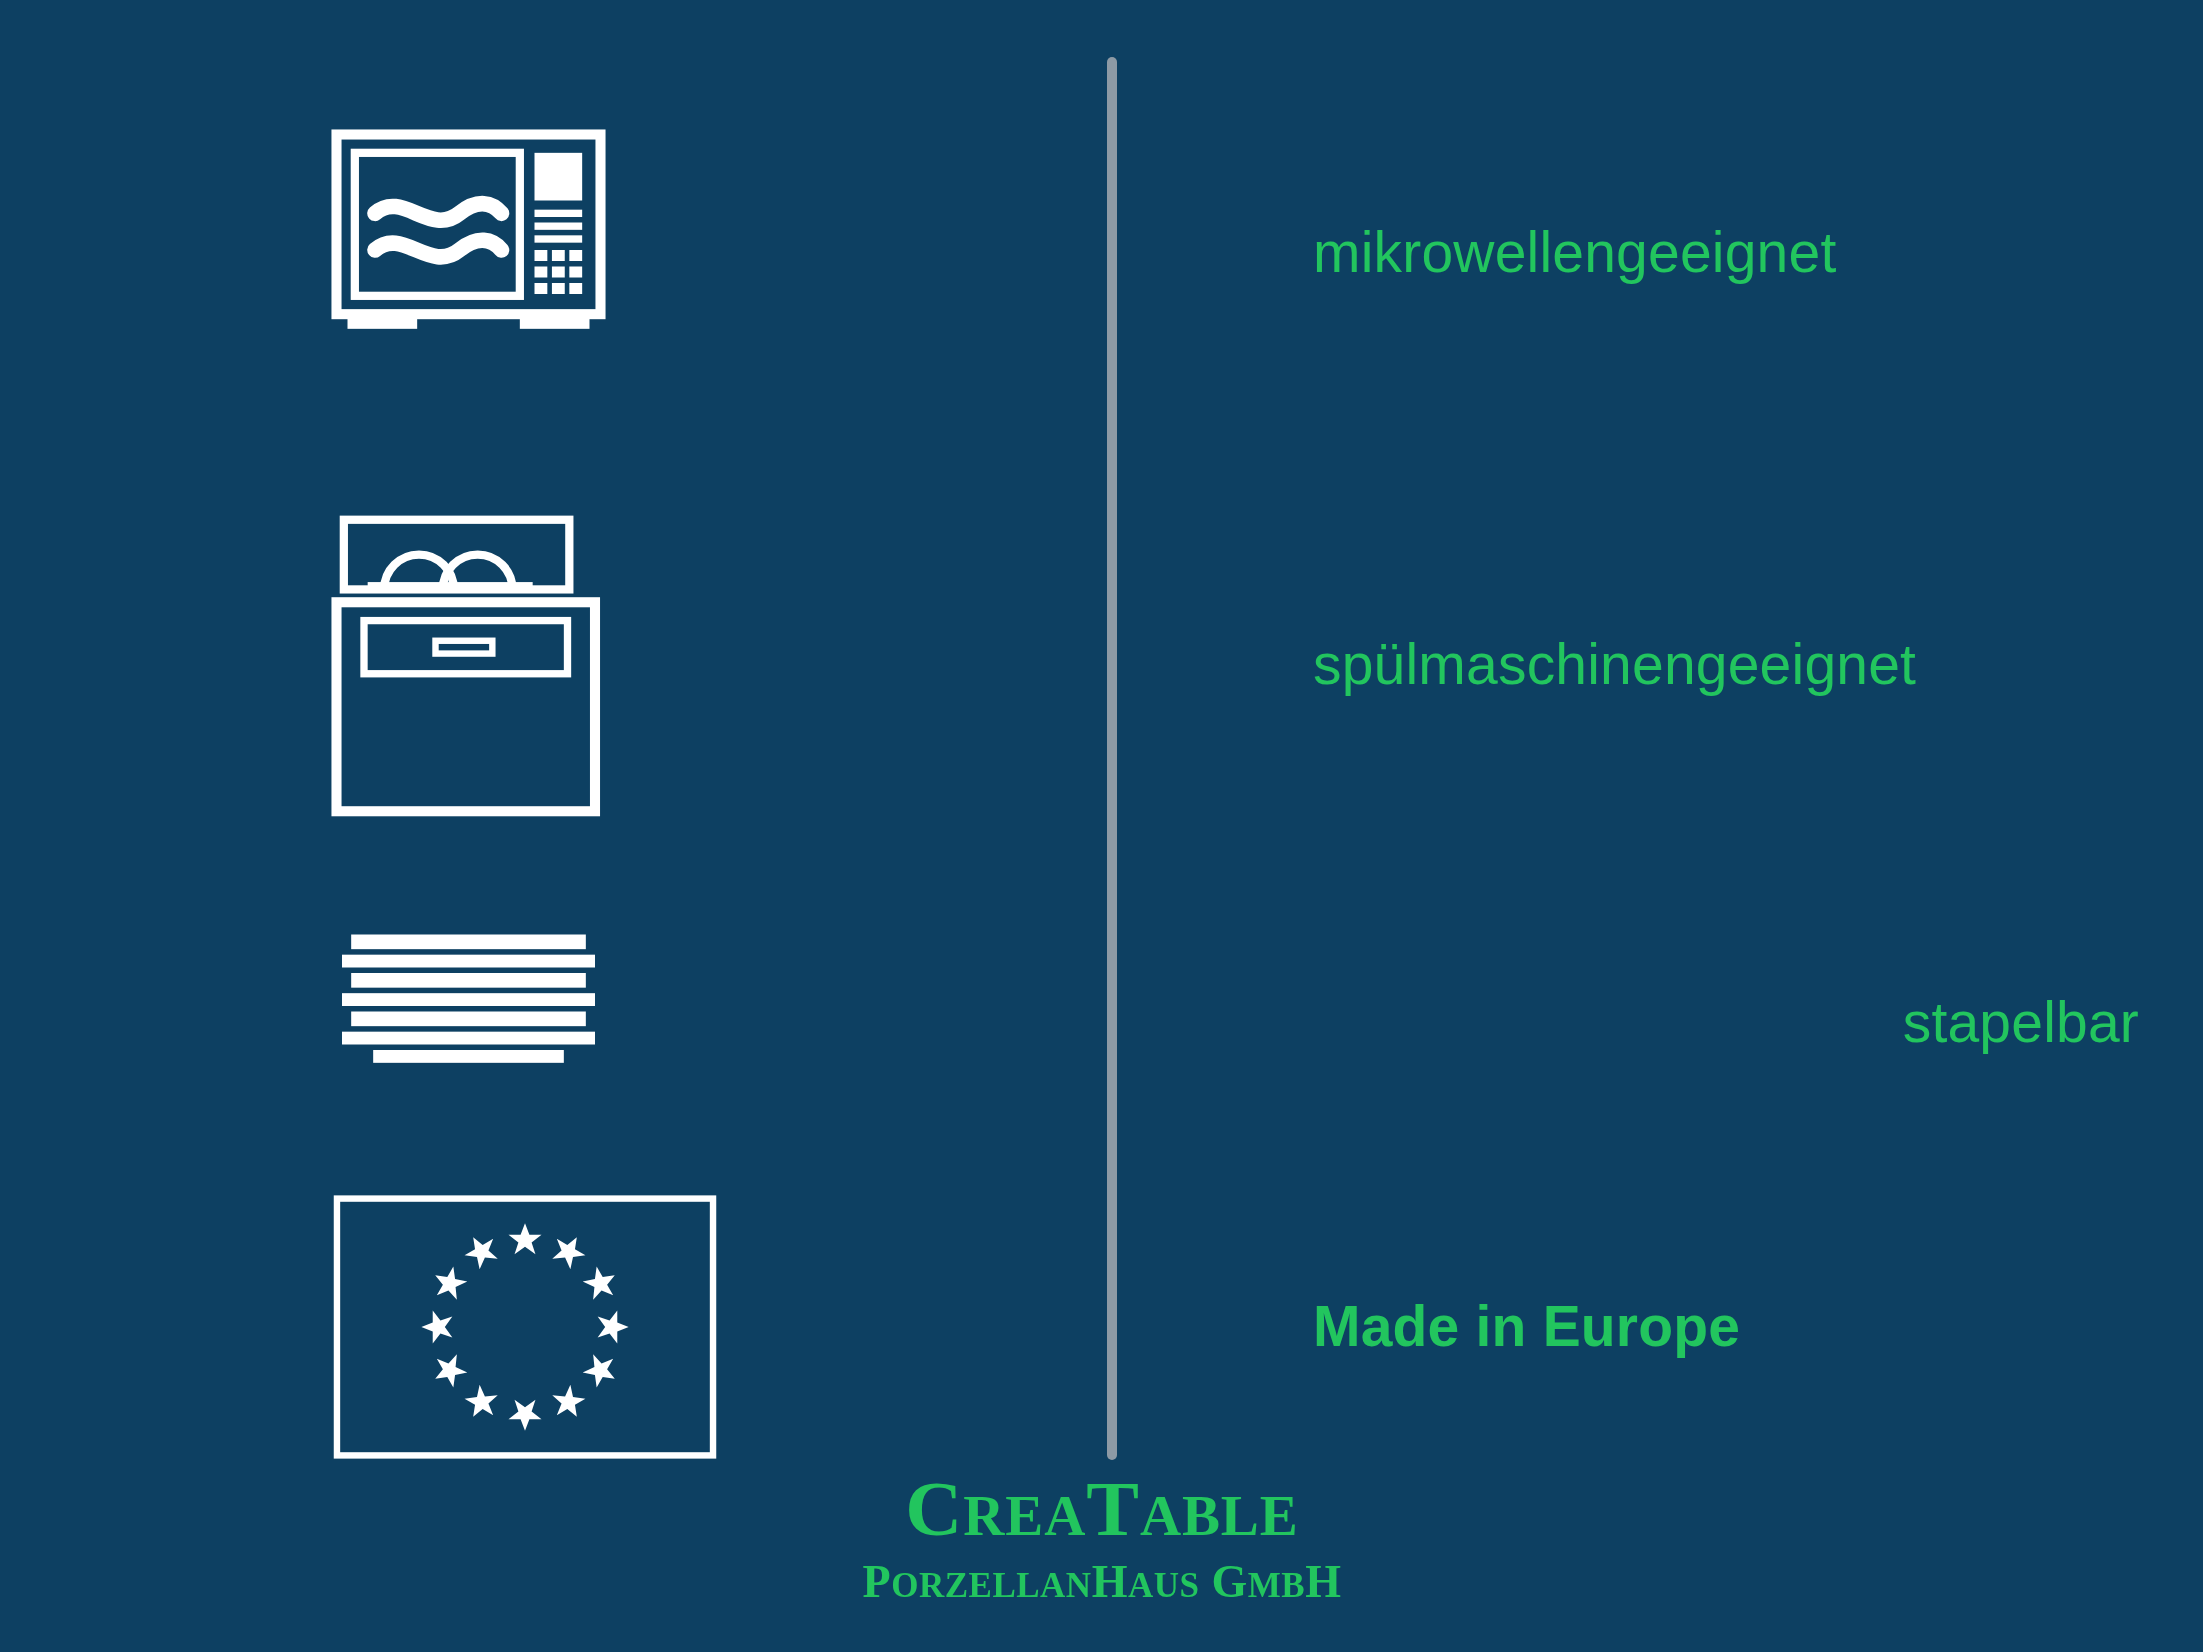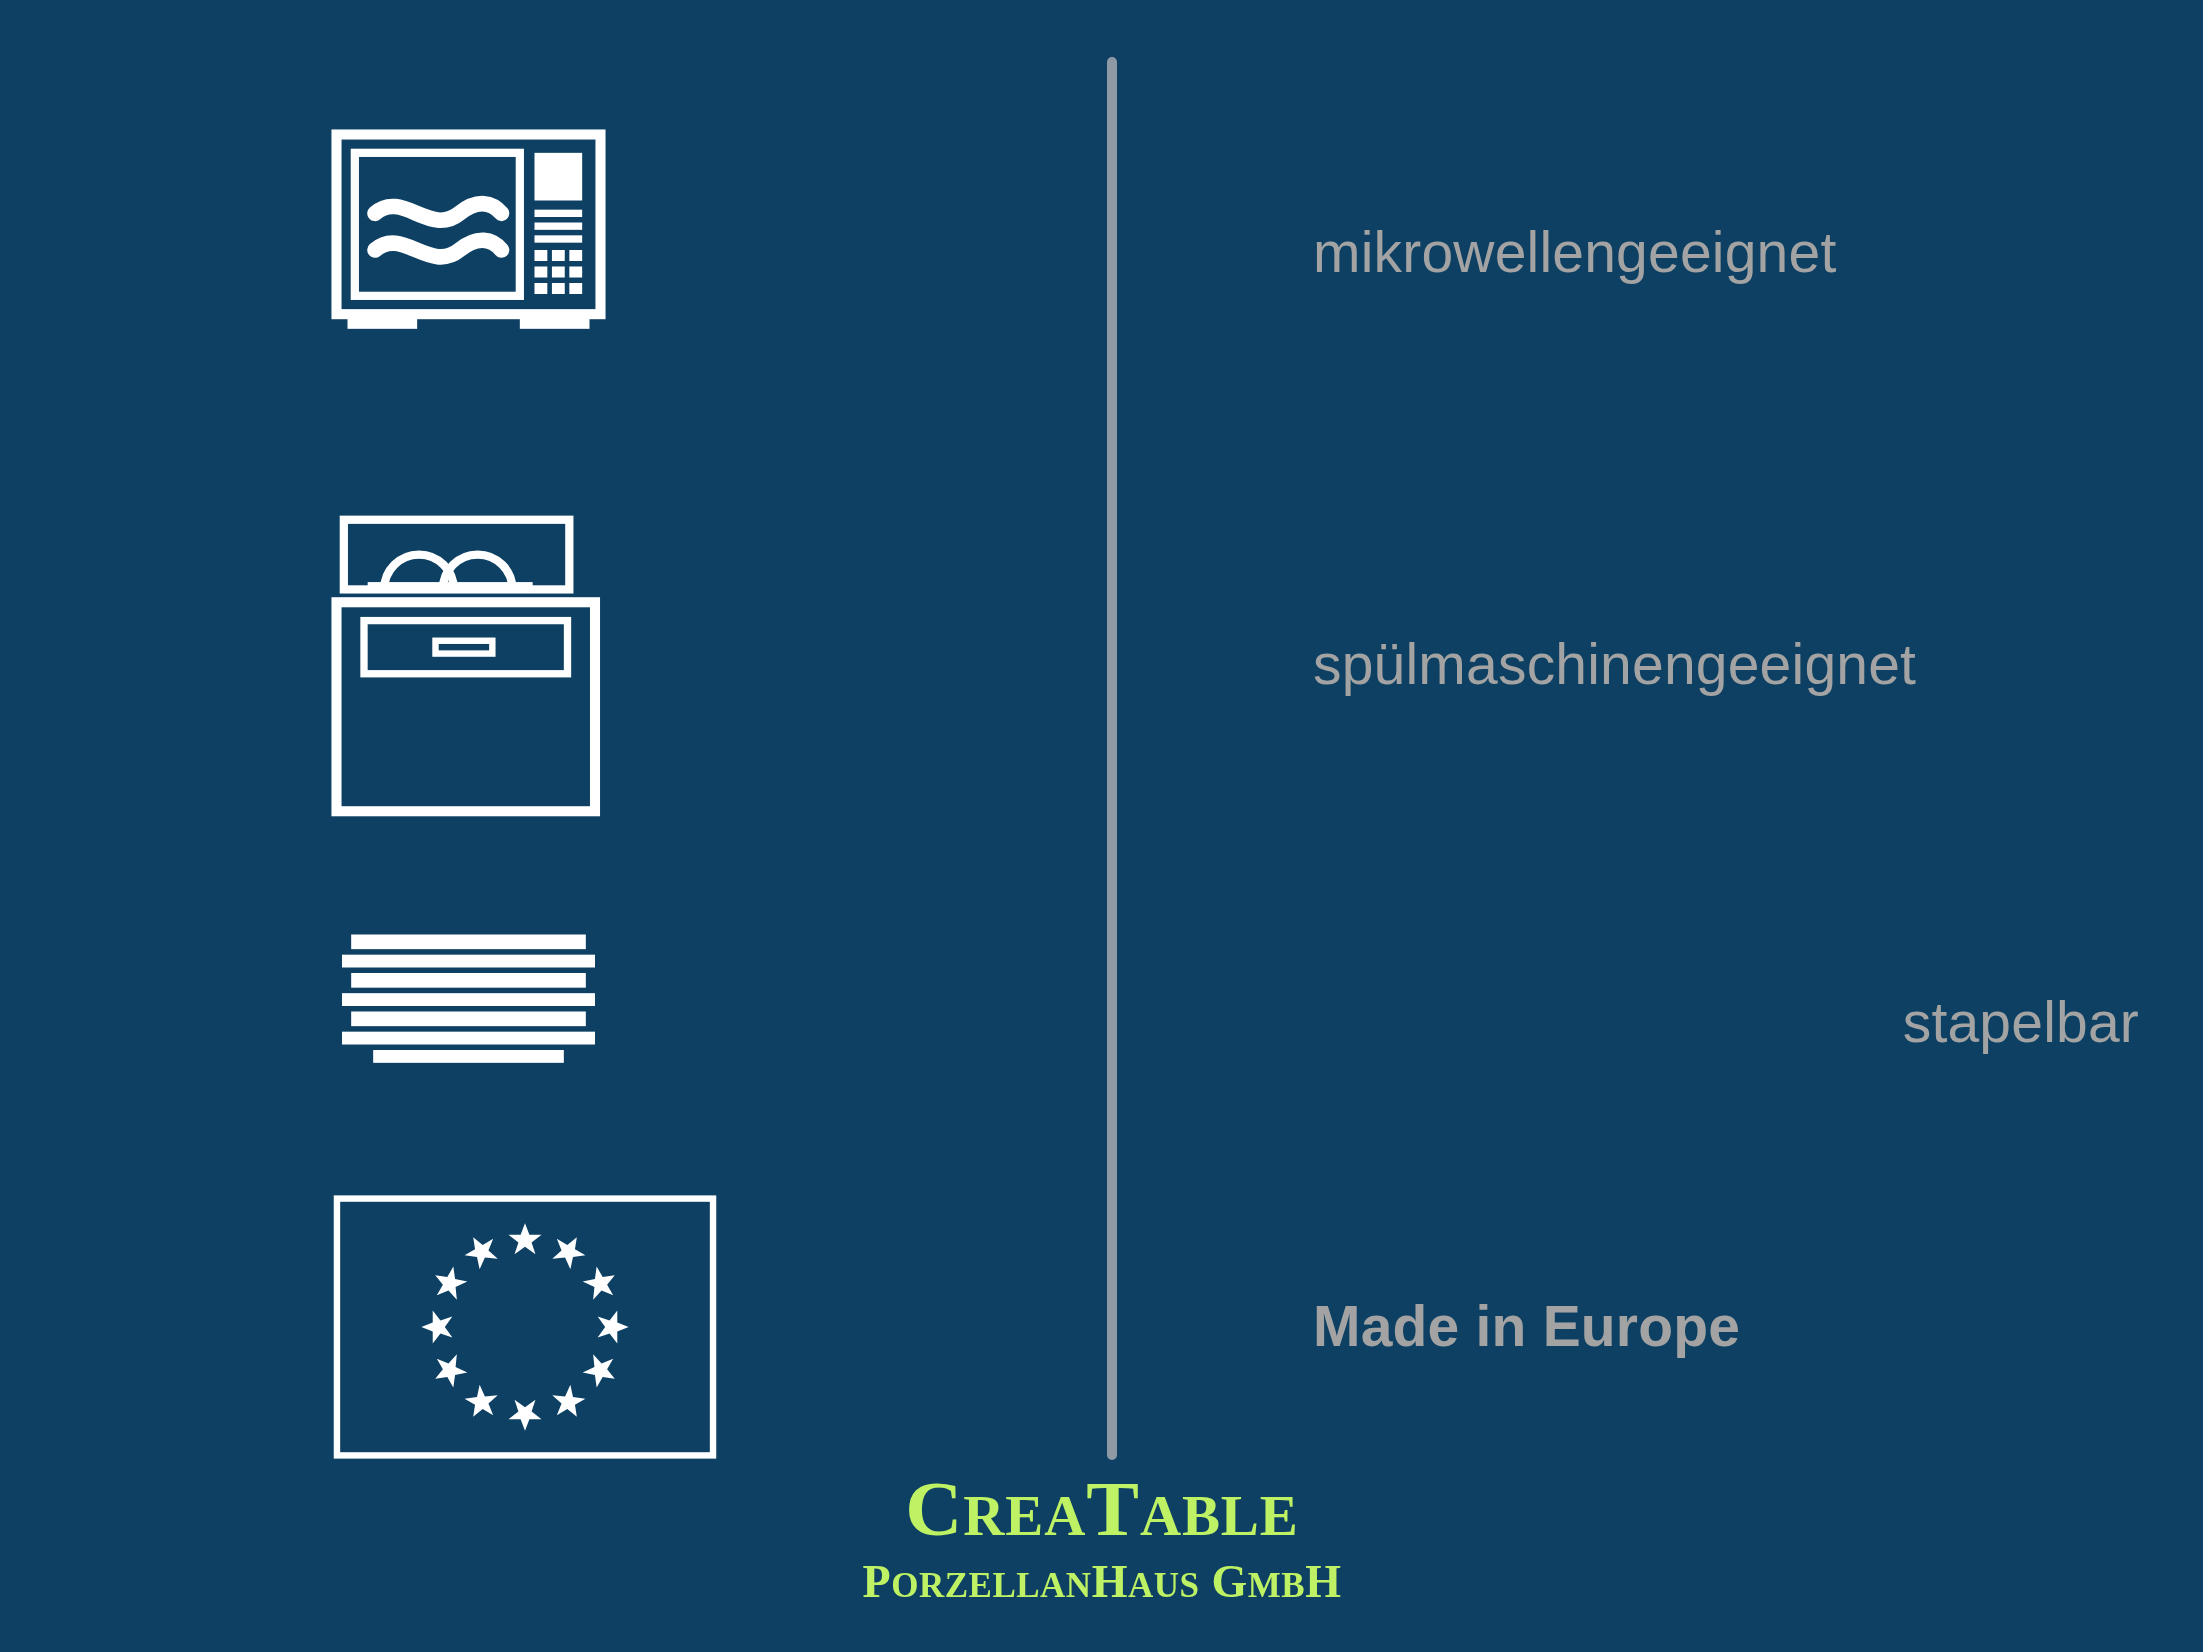--- a/index.html
+++ b/index.html
@@ -43,21 +43,21 @@
     left: 331px;
     width: 441px;
     display: flex;
     align-items: center;
     justify-content: flex-start;
   }
   .label-cell {
     position: absolute;
     left: 1313px;
     width: 826px;
-    color: #a3a3a3;
+    color: #22c55e;
     font-size: 57px;
     font-weight: 400;
     letter-spacing: 0.2px;
     line-height: 1.1;
     white-space: nowrap;
   }
 
   .r1 { top: 129px; }
   .r2 { top: 514px; }
   .r3 { top: 927px; }
@@ -68,21 +68,21 @@
   .r3 .label-cell { top: 64px; text-align: right; }
   .r4 .label-cell { top: 101px; font-weight: bold; }
 
   
   .brand {
     position: absolute;
     left: 0;
     top: 1469px;
     width: 2204px;
     text-align: center;
-    color: #bef264;
+    color: #22c55e;
   }
   .brand .line1 {
     font-family: "Liberation Serif", serif;
     font-size: 79px;
     font-weight: 700;
     letter-spacing: 0.9px;
     line-height: 1;
   }
   .brand .line1 .cap { font-size: 79px; }
   .brand .line1 .sm { font-size: 57px; }

